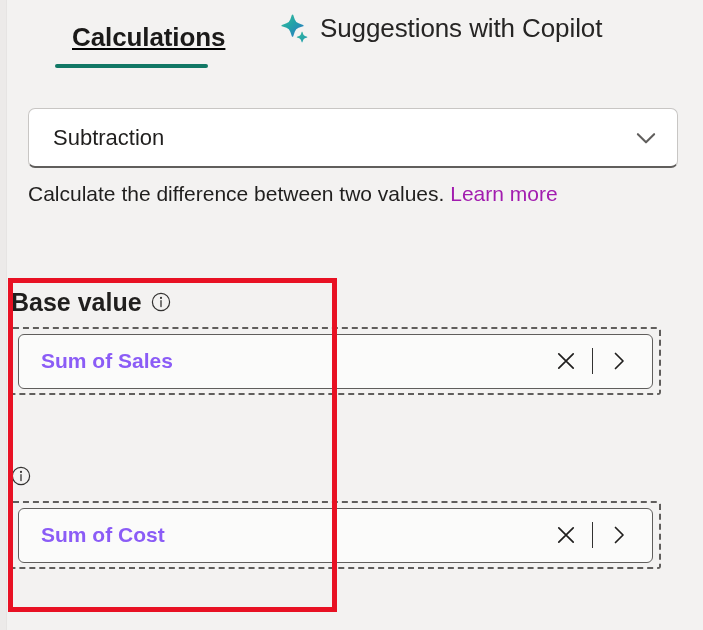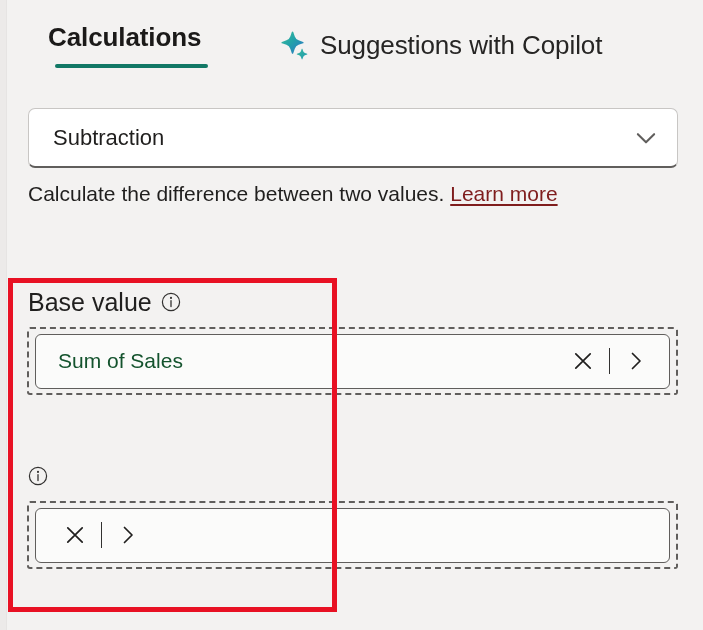--- a/index.html
+++ b/index.html
@@ -43,22 +43,22 @@
     height: 84px;
   }
   .tab {
     position: absolute;
     display: flex;
     align-items: center;
     gap: 10px;
     cursor: pointer;
     user-select: none;
   }
-  .tab-calculations { left: 40px; top: 20px; }
-  .tab-suggestions  { left: 272px; top: 28px; text-align: center; }
+  .tab-calculations { left: 64px; top: 20px; text-decoration: underline; }
+  .tab-suggestions  { left: 272px; top: 11px; text-align: center; }
 
   .tab-label {
     font-size: 26px;
     line-height: 34px;
     color: #201f1e;
     letter-spacing: -0.1px;
     white-space: nowrap;
   }
   .tab-calculations .tab-label { font-weight: 600; color: #1b1a19; }
   .tab-suggestions  .tab-label { font-weight: 400; color: #262524; }
@@ -110,28 +110,27 @@
   .desc {
     position: absolute;
     left: 28px;
     top: 180px;
     font-size: 21px;
     line-height: 28px;
     color: #201f1e;
     white-space: nowrap;
   }
   .desc a, .desc .link {
-    color: #7f1d1d;
-    text-decoration: underline;
+    color: #a21caf;
     text-underline-offset: 3px;
     cursor: pointer;
   }
 
   
-  .field-group { position: absolute; left: 27px; width: 651px; }
+  .field-group { position: absolute; left: 10px; width: 651px; font-weight: bold; }
   .group-base    { top: 286px; }
   .group-subtract{ top: 460px; }
 
   .field-heading {
     display: flex;
     align-items: center;
     gap: 9px;
     margin-left: 1px;
     margin-bottom: 9px;
     height: 32px;
@@ -165,21 +164,21 @@
     box-sizing: border-box;
     display: flex;
     align-items: center;
     justify-content: space-between;
     padding: 0 16px 0 22px;
     cursor: pointer;
   }
   .value-text {
     font-size: 21px;
     line-height: 26px;
-    color: #14532d;
+    color: #8b5cf6;
     white-space: nowrap;
     overflow: hidden;
     text-overflow: ellipsis;
   }
   .field-actions {
     display: flex;
     align-items: center;
     gap: 0px;
     flex: 0 0 auto;
   }
@@ -304,20 +303,21 @@
         <svg class="info-icon" viewBox="0 0 20 20" fill="none" aria-hidden="true">
           <circle cx="10" cy="10" r="8.6" stroke="#323130" stroke-width="1.2"></circle>
           <circle cx="10" cy="5.9" r="1.05" fill="#323130"></circle>
           <path d="M10 8.7 V14.6" stroke="#323130" stroke-width="1.3" stroke-linecap="round"></path>
         </svg>
       </span>
     </div>
 
     <div class="dashed-wrap">
       <div class="value-field">
+        <span class="value-text">Sum of Cost</span>
         <span class="field-actions">
           <span class="icon-btn">
             <svg width="24" height="24" viewBox="0 0 24 24" fill="none" aria-hidden="true">
               <path d="M4.8 4.8 L19.2 19.2 M19.2 4.8 L4.8 19.2" stroke="#201f1e" stroke-width="1.7" stroke-linecap="round"></path>
             </svg>
           </span>
           <span class="action-divider"></span>
           <span class="icon-btn">
             <svg width="24" height="24" viewBox="0 0 24 24" fill="none" aria-hidden="true">
               <path d="M8.5 4.5 L16 12 L8.5 19.5" stroke="#201f1e" stroke-width="1.7" stroke-linecap="round" stroke-linejoin="round"></path>

